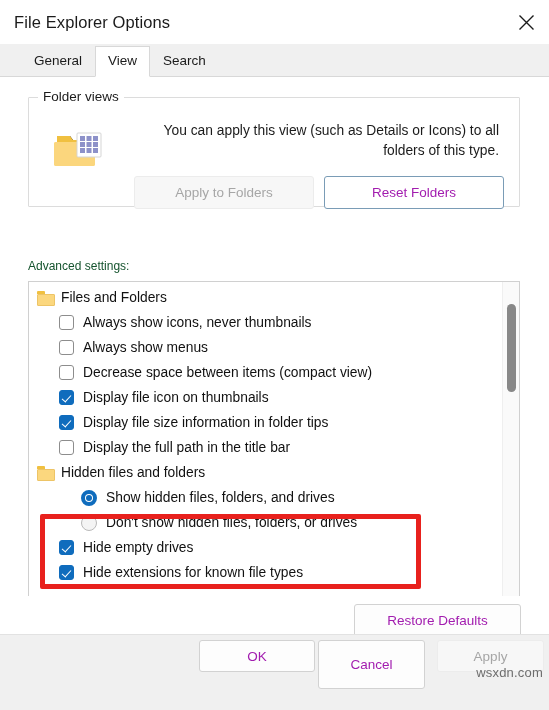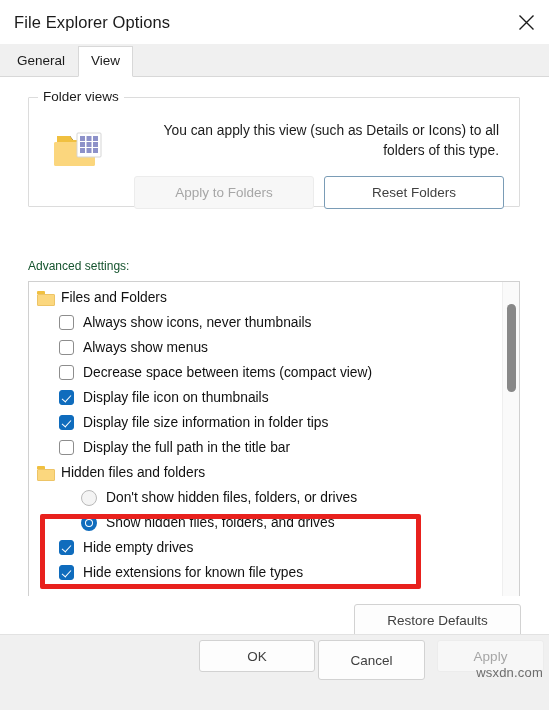--- a/index.html
+++ b/index.html
@@ -36,21 +36,21 @@
     cursor: pointer;
   }
   .close-btn svg { display: block; }
 
   
   .tabstrip {
     height: 32px;
     background: #f0f0f0;
     display: flex;
     align-items: flex-end;
-    padding-left: 4px;
+    padding-left: 21px;
     position: relative;
   }
   .tab {
     font-size: 13.5px;
     color: #1b1b1b;
     padding: 5px 12px 6px 12px;
     background: #f0f0f0;
     border: 1px solid transparent;
     cursor: default;
     line-height: 1.1;
@@ -111,21 +111,21 @@
     width: 365px;
     font-size: 13.8px;
     line-height: 20px;
     color: #1b1b1b;
     text-align: right;
   }
 
   .btn {
     font-family: "Liberation Sans", sans-serif;
     font-size: 13.5px;
-    color: #404040;
+    color: #a21caf;
     background: #fdfdfd;
     border: 1px solid #d2d2d2;
     border-radius: 3px;
     cursor: pointer;
     display: flex;
     align-items: center;
     justify-content: center;
   }
   .btn.disabled {
     color: #a6a6a6;
@@ -326,21 +326,21 @@
     left: 199px;
     top: 5px;
     width: 116px;
     height: 32px;
   }
   .btn-cancel {
     position: absolute;
     left: 318px;
     top: 5px;
     width: 107px;
-    height: 40px;
+    height: 49px;
   }
   .btn-apply {
     position: absolute;
     left: 437px;
     top: 5px;
     width: 107px;
     height: 32px;
   }
 
   .watermark {
@@ -363,20 +363,21 @@
       <svg width="17" height="17" viewBox="0 0 17 17">
         <path d="M1.5 1.5 L15.5 15.5 M15.5 1.5 L1.5 15.5" stroke="#1b1b1b" stroke-width="1.4" fill="none"></path>
       </svg>
     </span>
   </div>
 </div>
 
 <div class="tabstrip">
   <div class="tab">General</div>
   <div class="tab active">View</div>
+  <div class="tab">Search</div>
 </div>
 
 <div class="dialog-body">
 
   <div class="groupbox">
     <div class="group-legend">Folder views</div>
 
     <div class="folder-icon-big">
       <svg width="54" height="48" viewBox="0 0 54 48">
         <path d="M4 10 h13 l3 4 h18 a2 2 0 0 1 2 2 v2 H4 z" fill="#f5c councils"></path>
@@ -443,27 +444,27 @@
         <span class="cb"></span>
         <span>Display the full path in the title bar</span>
       </div>
 
       <div class="li group-row">
         <span class="folder-icon-sm"></span>
         <span>Hidden files and folders</span>
       </div>
 
       <div class="li grandchild">
+        <span class="rb selected"></span>
+        <span>Show hidden files, folders, and drives</span>
+      </div>
+
+      <div class="li grandchild">
         <span class="rb"></span>
         <span>Don't show hidden files, folders, or drives</span>
-      </div>
-
-      <div class="li grandchild">
-        <span class="rb selected"></span>
-        <span>Show hidden files, folders, and drives</span>
       </div>
 
       <div class="li child">
         <span class="cb checked"></span>
         <span>Hide empty drives</span>
       </div>
 
       <div class="li child">
         <span class="cb checked"></span>
         <span>Hide extensions for known file types</span>

